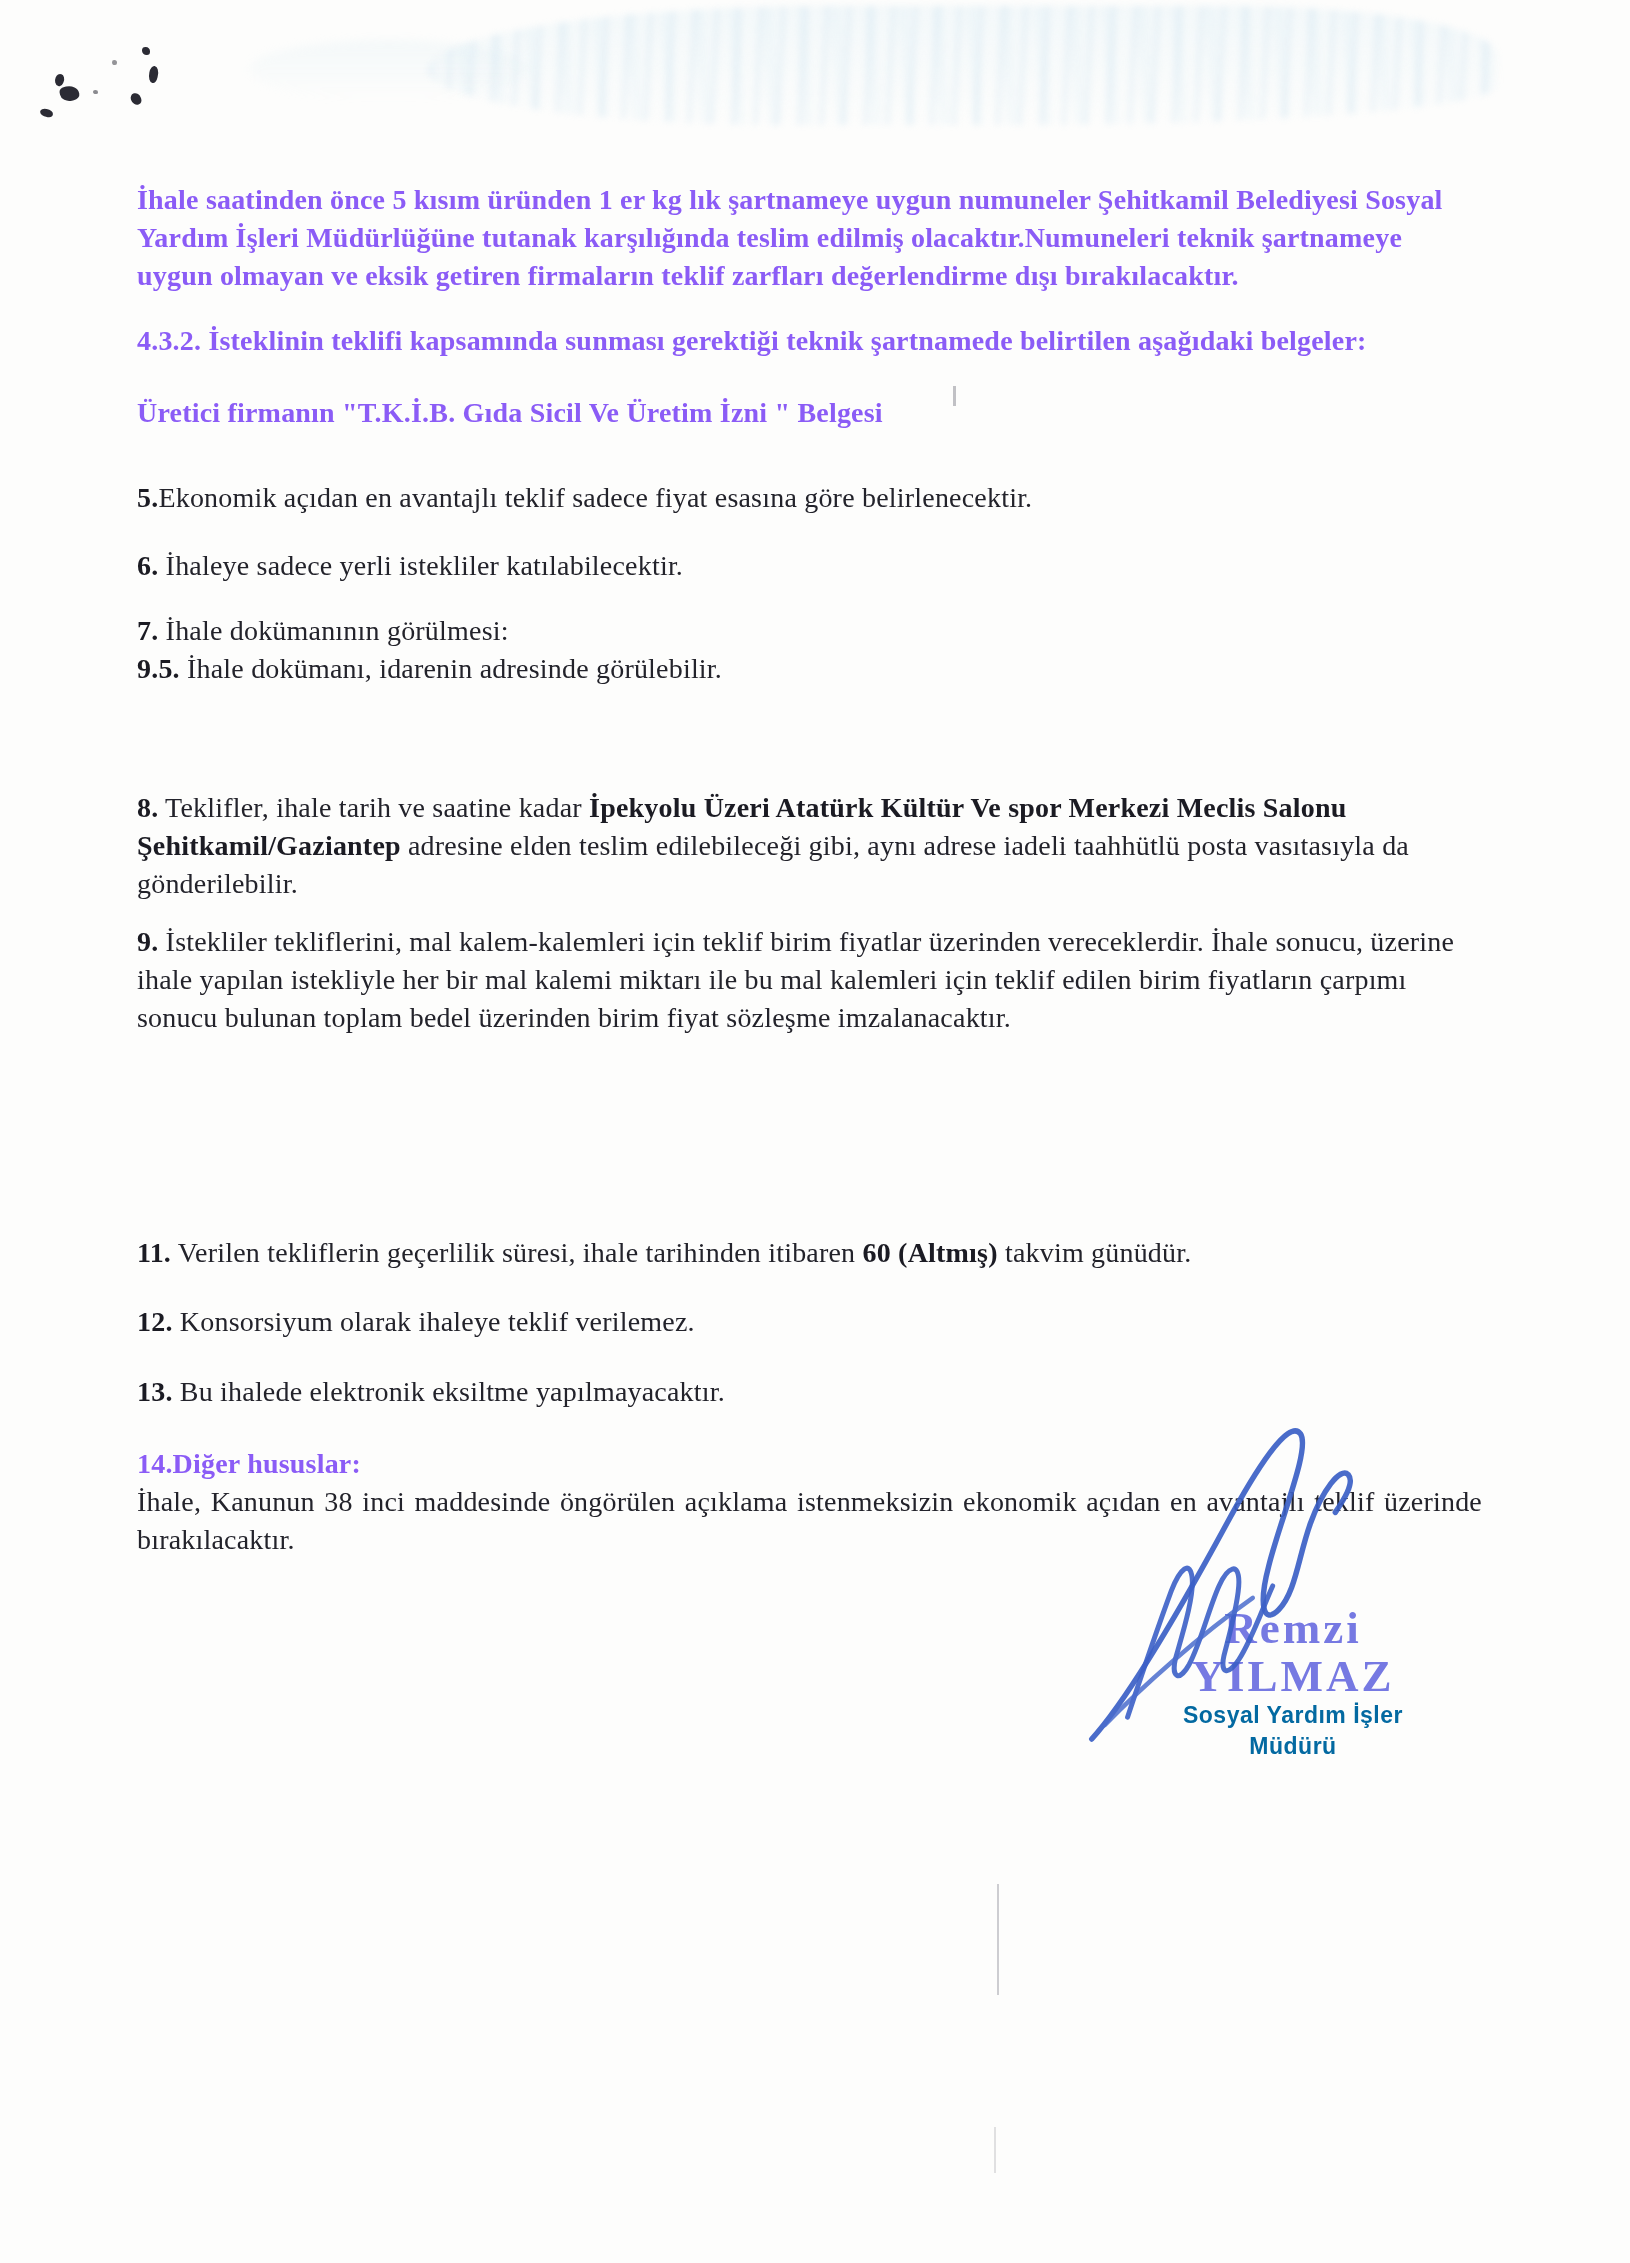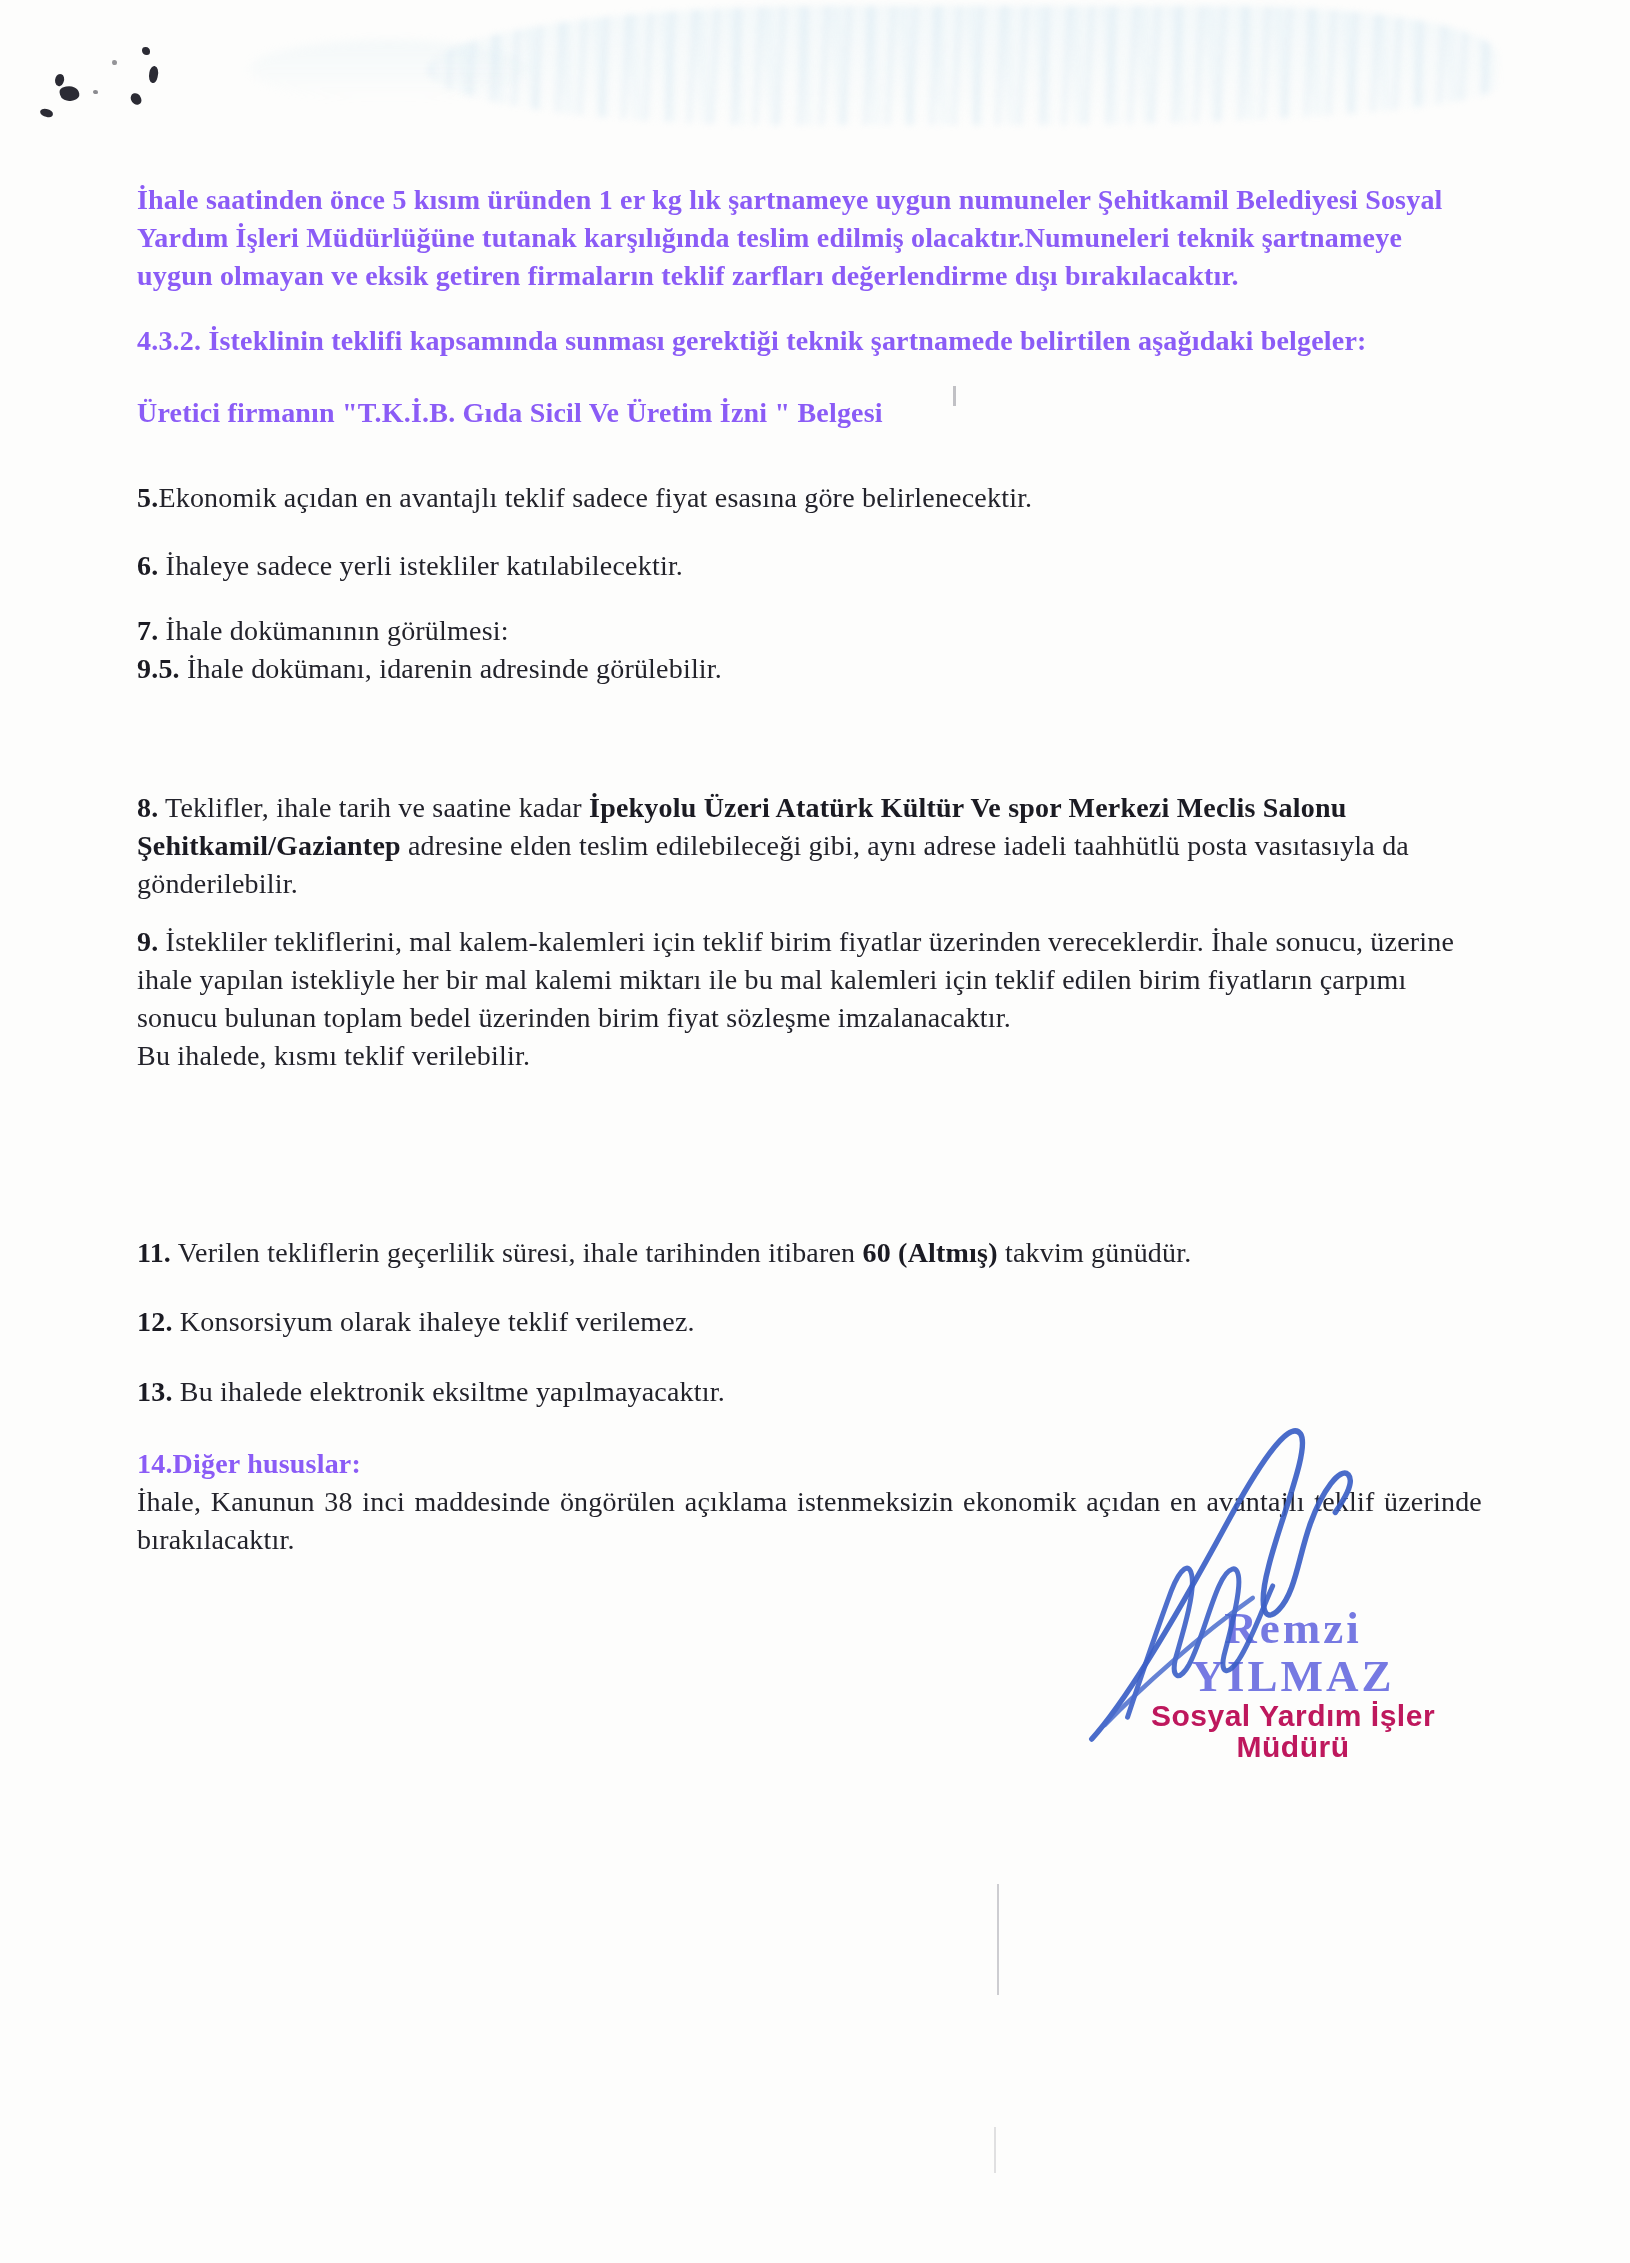--- a/index.html
+++ b/index.html
@@ -28,21 +28,21 @@
     position:absolute;left:1122px;top:1604px;width:342px;
     text-align:center;pointer-events:none;
   }
   .stamp-name{
     font-family:Liberation Serif, serif;font-weight:bold;
     font-size:45px;line-height:48px;letter-spacing:3px;
     color:#7679e2;
   }
   .stamp-title{
     font-family:"Liberation Sans",sans-serif;font-weight:bold;
-    font-size:30px;line-height:31px;color:#be185d;letter-spacing:0.5px;
+    font-size:23px;line-height:31px;color:#0369a1;letter-spacing:0.5px;
   }
 
   
   .sig{position:absolute;left:1050px;top:1389px;width:338px;height:373px;}
 
   
   .smudge{
     position:absolute;left:428px;top:6px;width:1070px;height:119px;
     background:
       repeating-linear-gradient(93deg, rgba(188,216,234,.28) 0 6px, rgba(255,255,255,0) 6px 22px),
@@ -121,23 +121,20 @@
   </div>
 
   <div class="blk" style="top:789px">
     <span class="sb">8.</span><span> Teklifler, ihale tarih ve saatine kadar </span><span class="sb">İpekyolu Üzeri Atatürk Kültür Ve spor Merkezi Meclis Salonu Şehitkamil/Gaziantep</span><span> adresine elden teslim edilebileceği gibi, aynı adrese iadeli taahhütlü posta vasıtasıyla da gönderilebilir.</span>
   </div>
 
   <div class="blk" style="top:923px">
     <div>
       <span class="sb">9.</span><span> İstekliler tekliflerini, mal kalem-kalemleri için teklif birim fiyatlar üzerinden vereceklerdir. İhale sonucu, üzerine ihale yapılan istekliyle her bir mal kalemi miktarı ile bu mal kalemleri için teklif edilen birim fiyatların çarpımı sonucu bulunan toplam bedel üzerinden birim fiyat sözleşme imzalanacaktır.</span>
     </div>
-    <div>
-      <span>Bu ihalede, kısmı teklif verilebilir.</span>
-    </div>
   </div>
 
 
   <div class="blk" style="top:1234px">
     <span class="sb">11.</span><span> Verilen tekliflerin geçerlilik süresi, ihale tarihinden itibaren </span><span class="sb">60 (Altmış)</span><span> takvim günüdür.</span>
   </div>
 
   <div class="blk" style="top:1303px">
     <span class="sb">12.</span><span> Konsorsiyum olarak ihaleye teklif verilemez.</span>
   </div>

